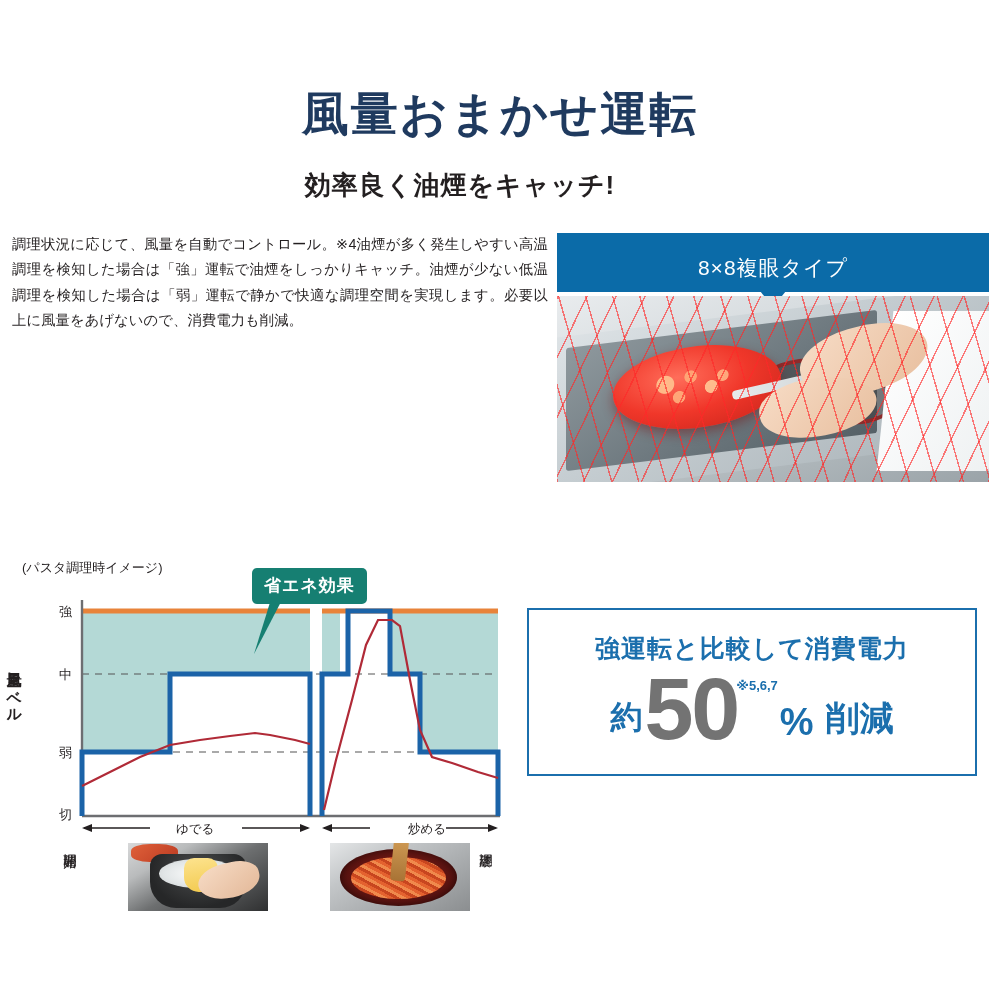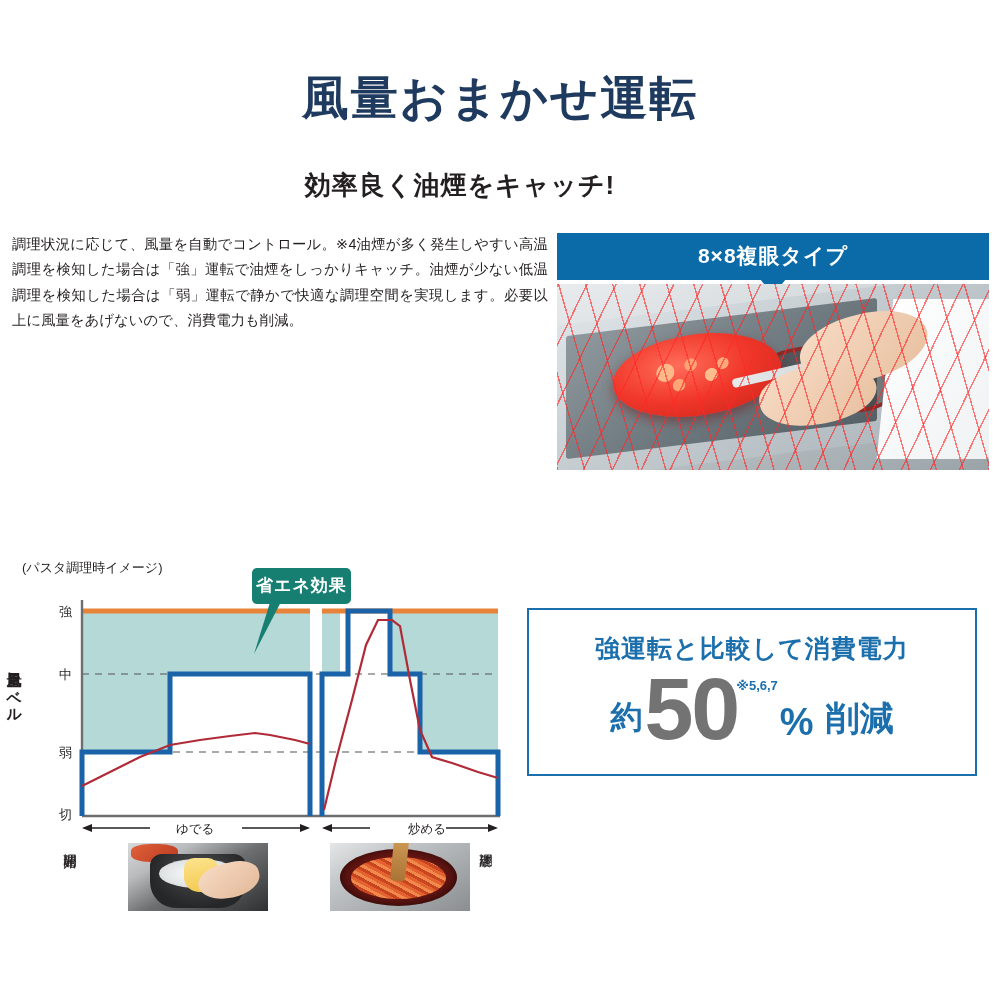--- a/index.html
+++ b/index.html
@@ -8,21 +8,21 @@
     background:#ffffff;
     font-family:"Liberation Sans","DejaVu Sans",sans-serif;
     color:#231f20;
     position:relative;
     overflow:hidden;
   }
   .page{position:relative;width:1000px;height:1000px;}
 
   
   .hero-title{
-    position:absolute;left:0;top:72px;width:1000px;
+    position:absolute;left:0;top:88px;width:1000px;
     text-align:center;
     font-size:47px;font-weight:700;letter-spacing:2px;
     color:#1f3a5f;
     line-height:1.1;
   }
   .hero-sub{
     position:absolute;left:0;top:168px;width:920px;
     text-align:center;
     font-size:26px;font-weight:700;letter-spacing:1px;
     color:#231f20;
@@ -37,22 +37,22 @@
     letter-spacing:.1px;
   }
 
   
   .panel8{position:absolute;left:557px;top:233px;width:432px;}
   .panel8-head{
     position:relative;
     background:#0b6ba8;
     color:#ffffff;
     text-align:center;
-    font-size:21px;font-weight:700;letter-spacing:1px;
-    padding:9px 0 10px;
+    font-size:21px;font-weight:400;letter-spacing:1px;
+    padding:21px 0 10px;
   }
   .panel8-head .tail{
     position:absolute;left:50%;bottom:-15px;margin-left:-13px;
     width:0;height:0;
     border-left:13px solid transparent;
     border-right:13px solid transparent;
     border-top:16px solid #0b6ba8;
   }
   .panel8-photo{
     position:relative;width:432px;height:186px;margin-top:4px;
@@ -258,21 +258,21 @@
     </svg>
   </div>
 
   <div class="xrange" style="left:176px;top:821px;">ゆでる</div>
   <div class="xrange" style="left:408px;top:821px;text-align:center;">炒める</div>
 
   <div class="edge-lab" style="left:62px;top:843px;">調理開始</div>
   <div class="edge-lab" style="left:478px;top:843px;">調理終了</div>
 
   <div style="position:absolute;left:252px;top:568px;">
-    <div style="background:#167f72;color:#fff;font-size:17px;font-weight:700;padding:6px 4px 7px;border-radius:5px;letter-spacing:1px;">省エネ効果</div>
+    <div style="background:#167f72;color:#fff;font-size:17px;font-weight:700;padding:6px 12px 7px;border-radius:5px;letter-spacing:1px;">省エネ効果</div>
   </div>
   <svg style="position:absolute;left:250px;top:596px;" width="70" height="64">
     <polygon points="22,0 34,0 4,58" fill="#167f72"></polygon>
   </svg>
 
   <div class="thumb t1">
     <div class="boilpic">
       <div class="sauce"></div>
       <div class="pot"></div>
       <div class="water"></div>

